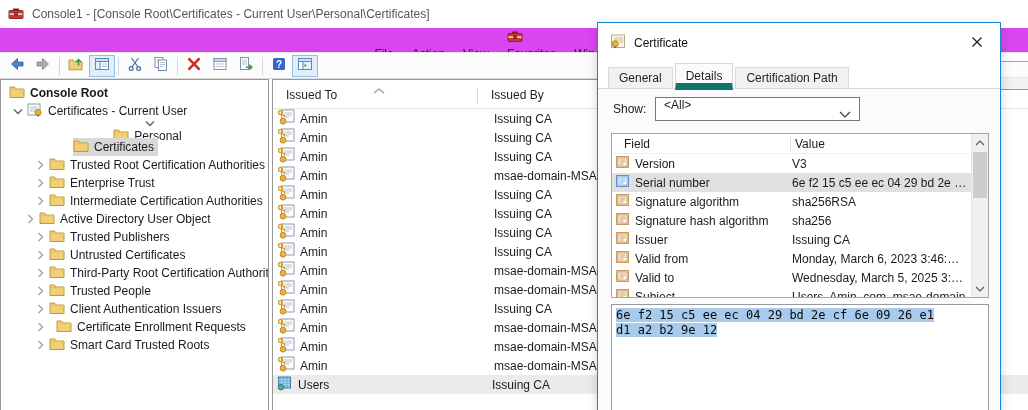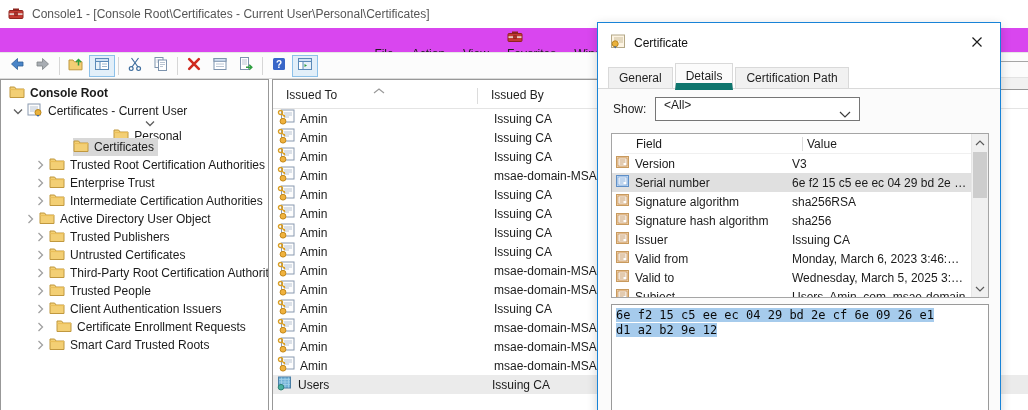--- a/index.html
+++ b/index.html
@@ -66,21 +66,21 @@
   .dlg-page { position:absolute; top:65px; left:0; right:0; bottom:0; background:#fbfbfb;
               border-top:1px solid #d9d9d9; }
   .show-row { position:absolute; top:8px; left:15px; height:24px; display:flex; align-items:center; }
   .show-label { width:42px; }
   .combo { position:relative; width:205px; height:24px; background:#fff; border:1px solid #767676;
            display:flex; padding:0 24px 0 8px; }
   .combo .cchev { position:absolute; right:8px; top:9px; }
 
   .fields-box { position:absolute; left:13px; top:44px; width:378px; height:165px;
                 background:#fff; border:1px solid #a5a5a5; }
-  .fbox-header { position:absolute; top:0; left:12px; right:17px; height:20px;
+  .fbox-header { position:absolute; top:0; left:0; right:17px; height:20px;
                  border-bottom:1px solid #f0f0f0; }
   .fbox-header .h-field { position:absolute; left:12px; top:3px; }
   .fbox-header .h-value { position:absolute; left:183px; top:3px; }
   .fbox-hsep { position:absolute; left:178px; top:3px; height:14px; width:1px; background:#dcdcdc; }
   .fbox-rows { position:absolute; top:20px; left:0; right:17px; bottom:0; overflow:hidden; }
   .frow { height:19px; display:flex; align-items:center; }
   .frow.selected { background:#e0e0e0; }
   .frow .ficon { margin:0 5px 0 4px; flex:none; }
   .frow .fname { width:157px; flex:none; overflow:hidden; white-space:nowrap; }
   .frow .fval  { flex:1; overflow:hidden; white-space:nowrap; }

